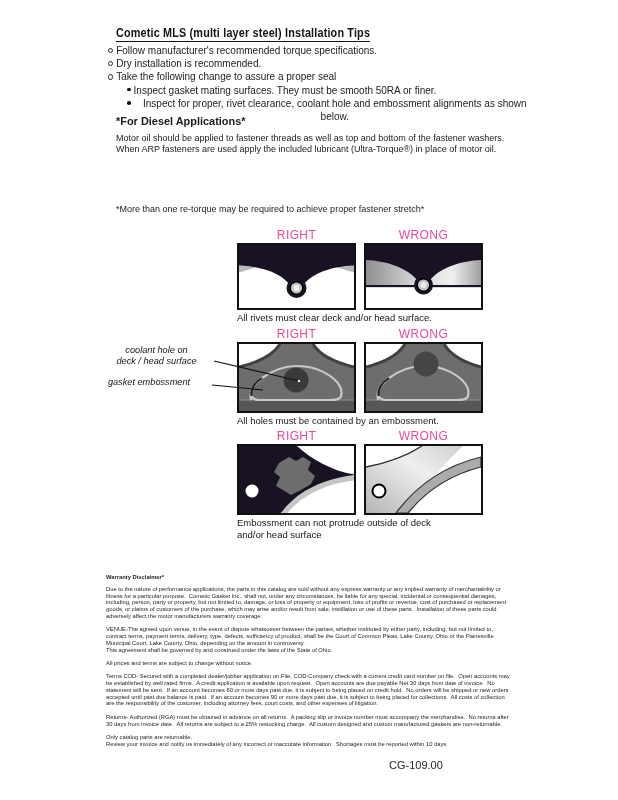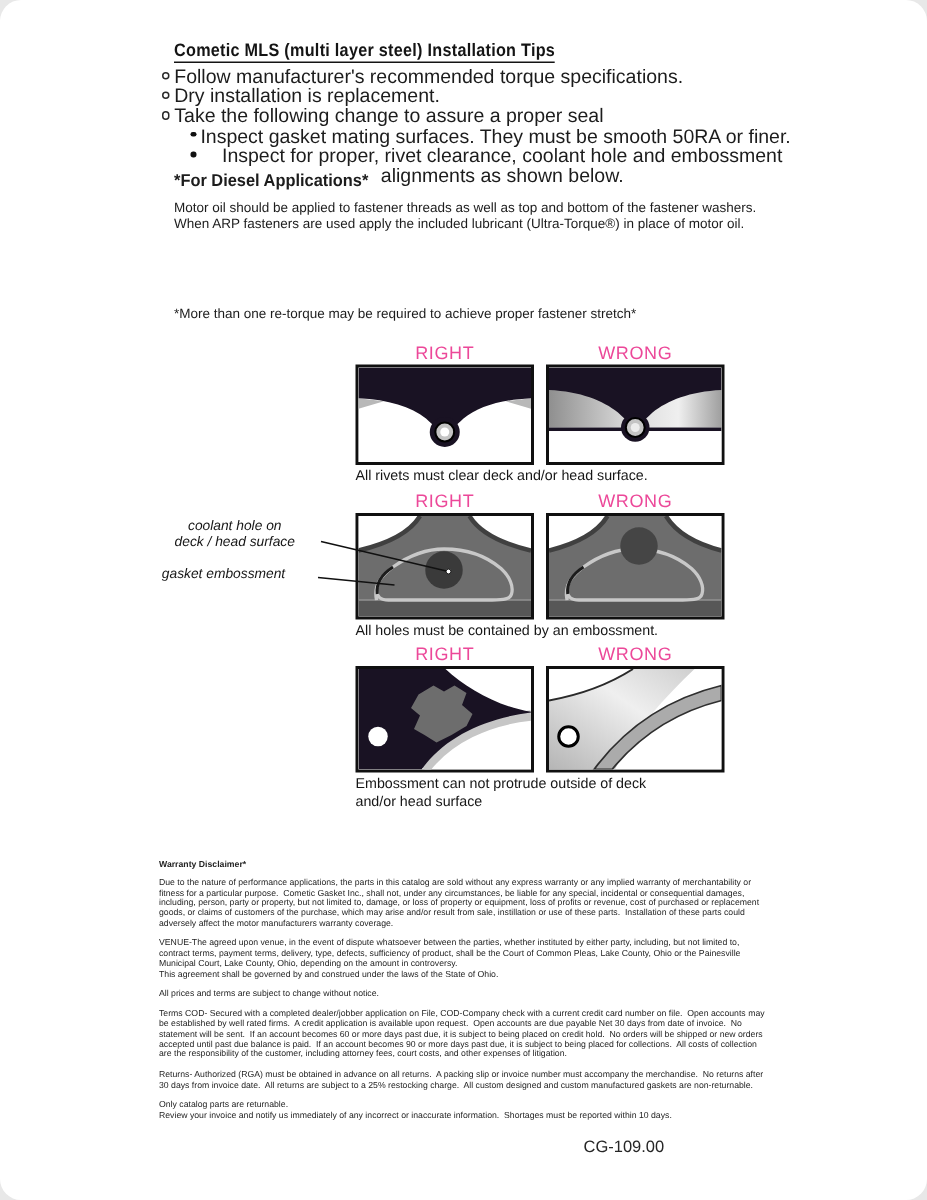--- a/index.html
+++ b/index.html
@@ -1,30 +1,29 @@
 <!DOCTYPE html>
 <html><head>
 <meta charset="utf-8">
 <style>
   html,body{margin:0;padding:0;background:#e8e8e8;}
   .page{
     position:relative;width:618px;height:800px;background:#ffffff;
     font-family:"Liberation Sans", sans-serif;color:#1c1c1c;overflow:hidden;
     margin:0 auto;
-    border-radius:14px;
   }
   .abs{position:absolute;}
   
   .doc-title{
     left:116px;top:26px;font-size:12px;font-weight:bold;color:#141414;
     border-bottom:1.6px solid #141414;padding-bottom:1px;
     transform:scaleX(0.9);transform-origin:left top;white-space:nowrap;letter-spacing:0.2px;
   }
   
-  .tips{left:106px;top:44px;width:430px;font-size:13px;line-height:13.2px;}
+  .tips{left:106px;top:44px;width:430px;font-size:10px;line-height:13.2px;}
   .tip-row{display:flex;align-items:flex-start;}
   .tip-row.sub{padding-left:19px;text-align:center;}
   .b-marker{flex:0 0 auto;width:3.2px;height:3.2px;border:1px solid #2a2a2a;border-radius:50%;margin:4px 3px 0 2px;}
   .sb-marker{flex:0 0 auto;width:3.6px;height:3.6px;background:#111;border-radius:50%;margin:4.2px 3px 0 2px;}
   
   .diesel-heading{left:116px;top:115px;font-size:11.5px;font-weight:bold;transform:scaleX(0.95);transform-origin:left top;white-space:nowrap;}
   .para{left:116px;width:412px;font-size:9px;line-height:11px;}
   .p1{top:133px;}
   .p2{top:162px;}
   .p3{top:204px;}
@@ -50,21 +49,21 @@
 
   <div class="abs doc-title">Cometic MLS (multi layer steel) Installation Tips</div>
 
   <div class="abs tips">
     <div class="tip-row">
       <span class="b-marker"></span>
       <span>Follow manufacturer's recommended torque specifications.</span>
     </div>
     <div class="tip-row">
       <span class="b-marker"></span>
-      <span>Dry installation is replacement.</span>
+      <span>Dry installation is recommended.</span>
     </div>
     <div class="tip-row">
       <span class="b-marker"></span>
       <span>Take the following change to assure a proper seal</span>
     </div>
     <div class="tip-row sub">
       <span class="sb-marker"></span>
       <span>Inspect gasket mating surfaces.  They must be smooth 50RA or finer.</span>
     </div>
     <div class="tip-row sub">

